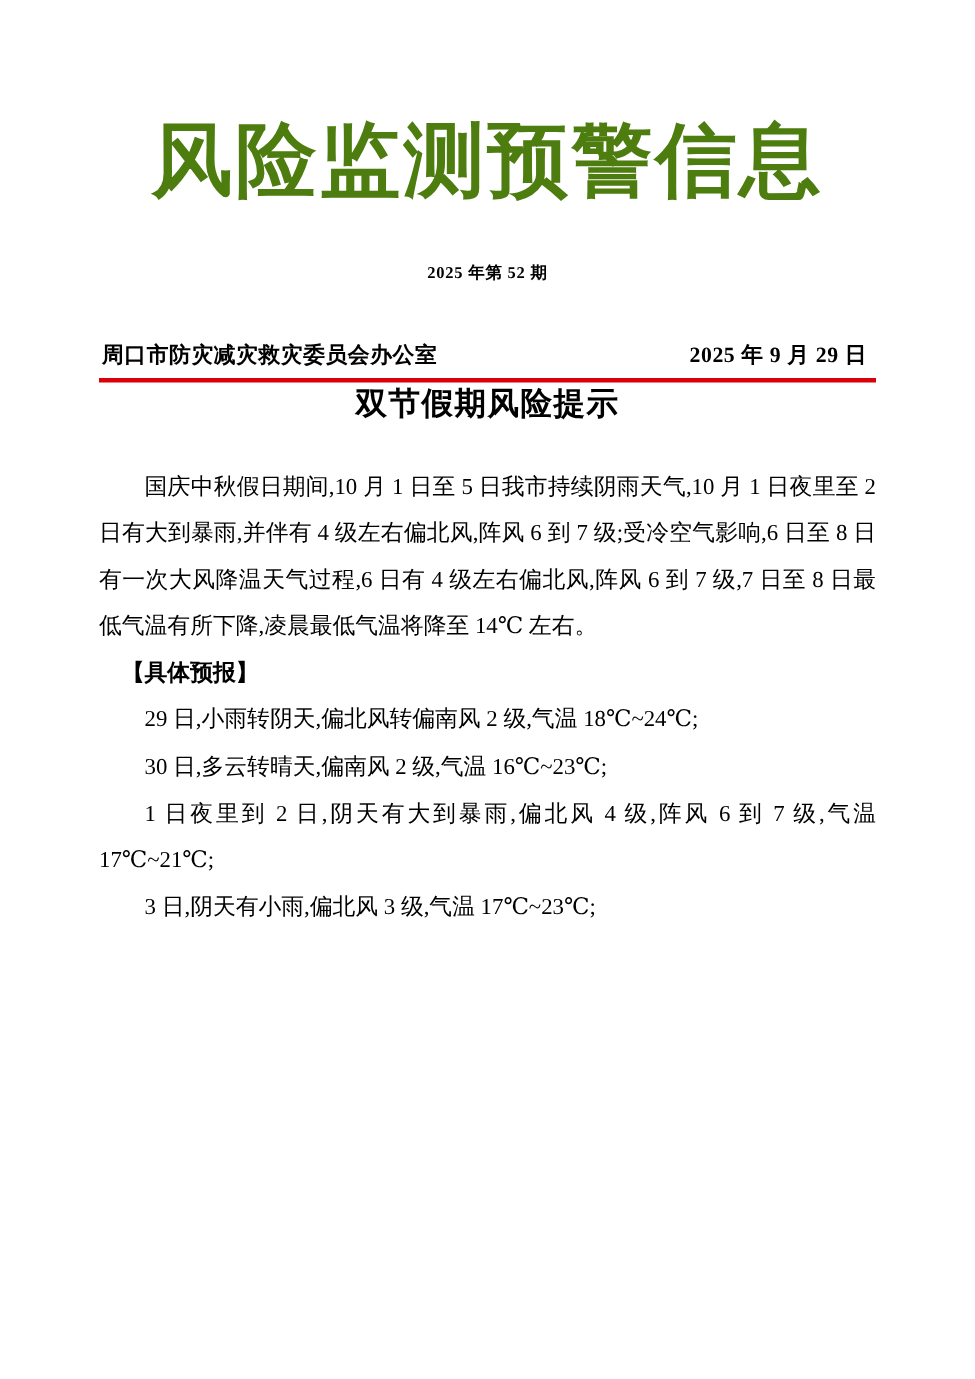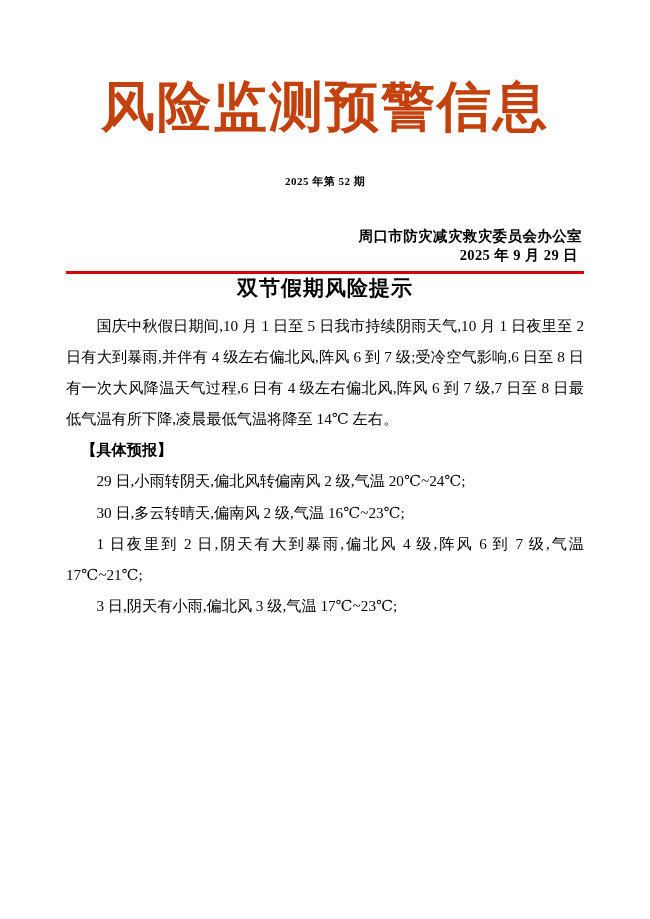--- a/index.html
+++ b/index.html
@@ -17,21 +17,21 @@
   .page {
     position: relative;
     width: 650px;
     height: 919px;
     box-sizing: border-box;
     padding: 0 66px;
   }
   .masthead {
     margin-top: 76px;
     text-align: center;
-    color: #c2410c;
+    color: #4d7c0f;
     font-family: "Liberation Serif", "DejaVu Serif", serif;
     font-weight: 700;
     font-size: 54px;
     letter-spacing: 2px;
     line-height: 1.15;
     white-space: nowrap;
   }
   .issue {
     margin-top: 36px;
     text-align: center;
@@ -40,42 +40,41 @@
     letter-spacing: 0.5px;
   }
   .meta-row {
     margin-top: 38px;
     display: flex;
     align-items: flex-end;
     justify-content: space-between;
     font-weight: 700;
     font-size: 14.5px;
     padding: 0 2px 6px 2px;
-    flex-direction: column;
   }
   .meta-row .office {
     letter-spacing: 0.4px;
   }
   .meta-row .date {
     letter-spacing: 0.4px;
     padding-right: 4px;
   }
   .red-rule {
     height: 2.5px;
     background: #d9000a;
     margin-top: 0px;
   }
   .doc-title {
     text-align: center;
     font-weight: 700;
     font-size: 21px;
     letter-spacing: 1px;
   }
   .body-text {
-    margin-top: 8px;
+    margin-top: 26px;
     font-size: 15.2px;
     line-height: 2.05;
     text-align: justify;
   }
   .body-text p {
     margin: 0;
   }
   .indent {
     text-indent: 2em;
   }
@@ -100,19 +99,19 @@
     <span class="office">周口市防灾减灾救灾委员会办公室</span>
     <span class="date">2025 年 9 月 29 日</span>
   </div>
   <div class="red-rule"></div>
 
   <div class="doc-title">双节假期风险提示</div>
 
   <div class="body-text">
     <p class="indent">国庆中秋假日期间,10 月 1 日至 5 日我市持续阴雨天气,10 月 1 日夜里至 2 日有大到暴雨,并伴有 4 级左右偏北风,阵风 6 到 7 级;受冷空气影响,6 日至 8 日有一次大风降温天气过程,6 日有 4 级左右偏北风,阵风 6 到 7 级,7 日至 8 日最低气温有所下降,凌晨最低气温将降至 14℃ 左右。</p>
     <p class="section-head">【具体预报】</p>
-    <p class="para-item">29 日,小雨转阴天,偏北风转偏南风 2 级,气温 20℃~24℃;</p>
+    <p class="para-item">29 日,小雨转阴天,偏北风转偏南风 2 级,气温 18℃~24℃;</p>
     <p class="para-item">30 日,多云转晴天,偏南风 2 级,气温 16℃~23℃;</p>
     <p class="para-item">1 日夜里到 2 日,阴天有大到暴雨,偏北风 4 级,阵风 6 到 7 级,气温 17℃~21℃;</p>
     <p class="para-item">3 日,阴天有小雨,偏北风 3 级,气温 17℃~23℃;</p>
   </div>
 
 </div>
 
 </body></html>

